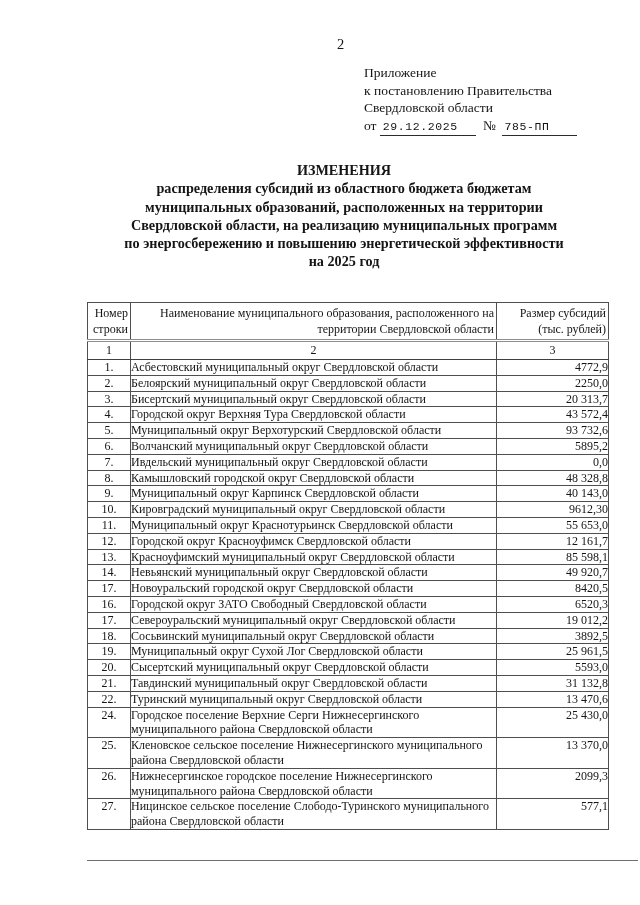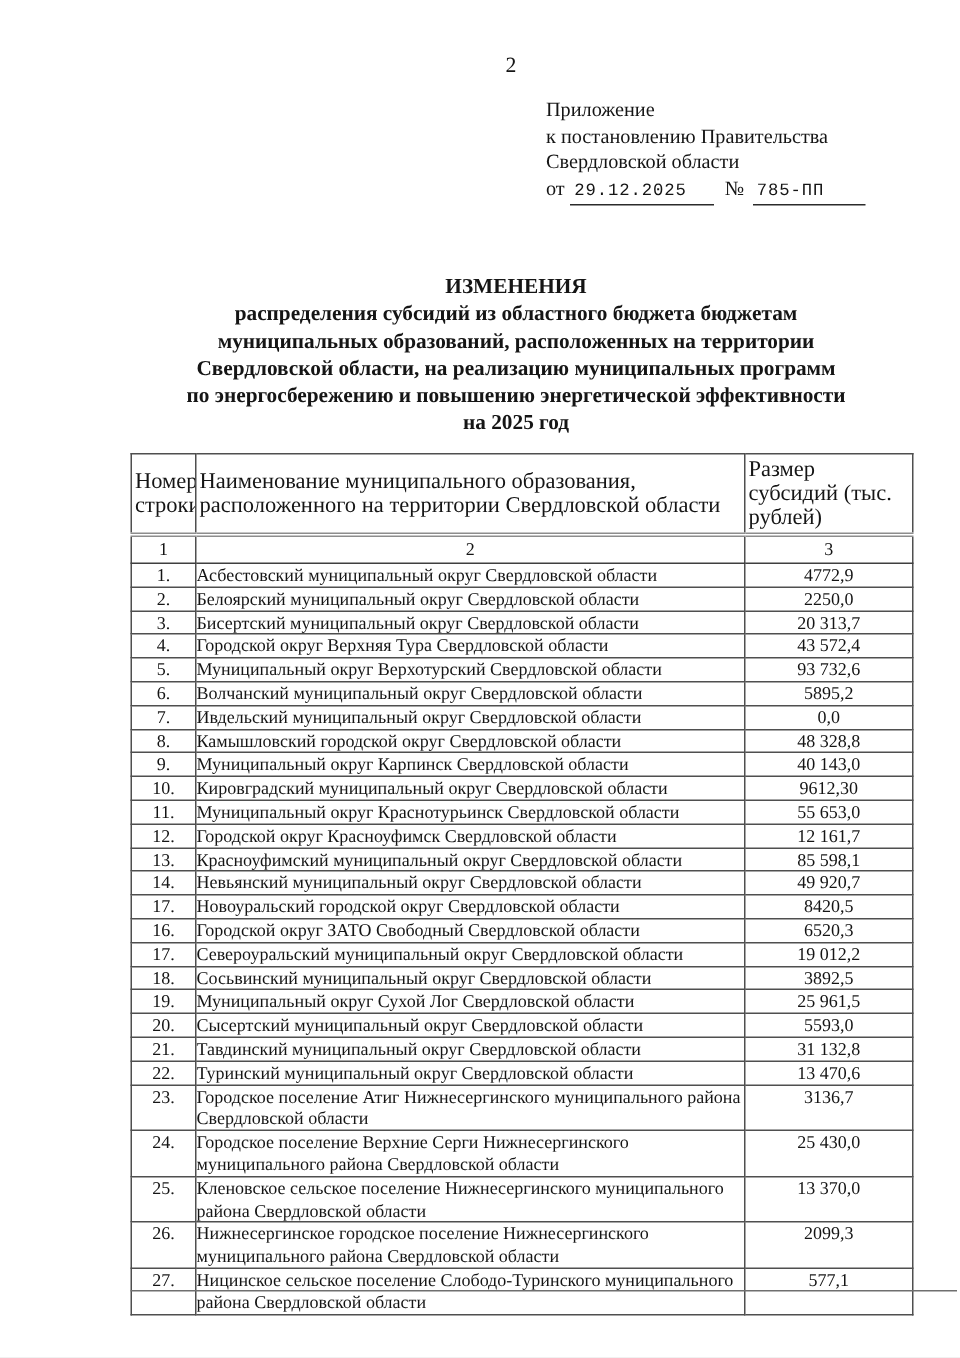--- a/index.html
+++ b/index.html
@@ -34,59 +34,58 @@
   }
   .fill-date{width:93px;}
   .fill-num{width:72px;margin-left:2px;}
   .nsign{margin-left:4px;}
   .title{
     position:absolute;left:48px;top:161px;width:592px;
     text-align:center;
     font-weight:bold;
     font-size:14.2px;
     line-height:18.3px;
-    margin-top:21px;
   }
   table.subsidies{
     position:absolute;left:87px;top:302px;
     width:521px;
     border-collapse:collapse;
     table-layout:fixed;
     font-size:12px;
   }
   table.subsidies col.c1{width:43px;}
   table.subsidies col.c2{width:366px;}
   table.subsidies col.c3{width:112px;}
   table.subsidies th, table.subsidies td{
     border:1px solid #4f4f4f;
     font-weight:normal;
     overflow:hidden;
   }
   table.subsidies thead th{
-    font-size:15px;
+    font-size:12px;
     line-height:16px;
     padding:2px 2px;
-    text-align:left;
+    text-align:right;
     vertical-align:middle;
     border-bottom:3px double #8d8d8d;
   }
   tr.cols-row td{
     height:15px;line-height:15px;
     text-align:center;
     border-bottom:1px solid #3f3f3f;
   }
   tbody.data td{
     height:14px;
     line-height:14.8px;
     padding:0;
     vertical-align:top;
   }
   td.c-num{text-align:center;}
   td.c-name{text-align:left;padding:0 5px 0 4px;}
-  td.c-amt{text-align:center;}
+  td.c-amt{text-align:right;}
   .bottom-artifact{
     position:absolute;
     height:1px;background:#6f6f6f;
   }
 </style>
 </head>
 <body>
 
 <div class="page">
 
@@ -236,25 +235,20 @@
           <td class="c-num">21.</td>
           <td class="c-name">Тавдинский муниципальный округ Свердловской области</td>
           <td class="c-amt">31 132,8</td>
         </tr>
         <tr>
           <td class="c-num">22.</td>
           <td class="c-name">Туринский муниципальный округ Свердловской области</td>
           <td class="c-amt">13 470,6</td>
         </tr>
         <tr>
-          <td class="c-num">23.</td>
-          <td class="c-name">Городское поселение Атиг Нижнесергинского муниципального района Свердловской области</td>
-          <td class="c-amt">3136,7</td>
-        </tr>
-        <tr>
           <td class="c-num">24.</td>
           <td class="c-name">Городское поселение Верхние Серги Нижнесергинского муниципального района Свердловской области</td>
           <td class="c-amt">25 430,0</td>
         </tr>
         <tr>
           <td class="c-num">25.</td>
           <td class="c-name">Кленовское сельское поселение Нижнесергинского муниципального района Свердловской области</td>
           <td class="c-amt">13 370,0</td>
         </tr>
         <tr>

